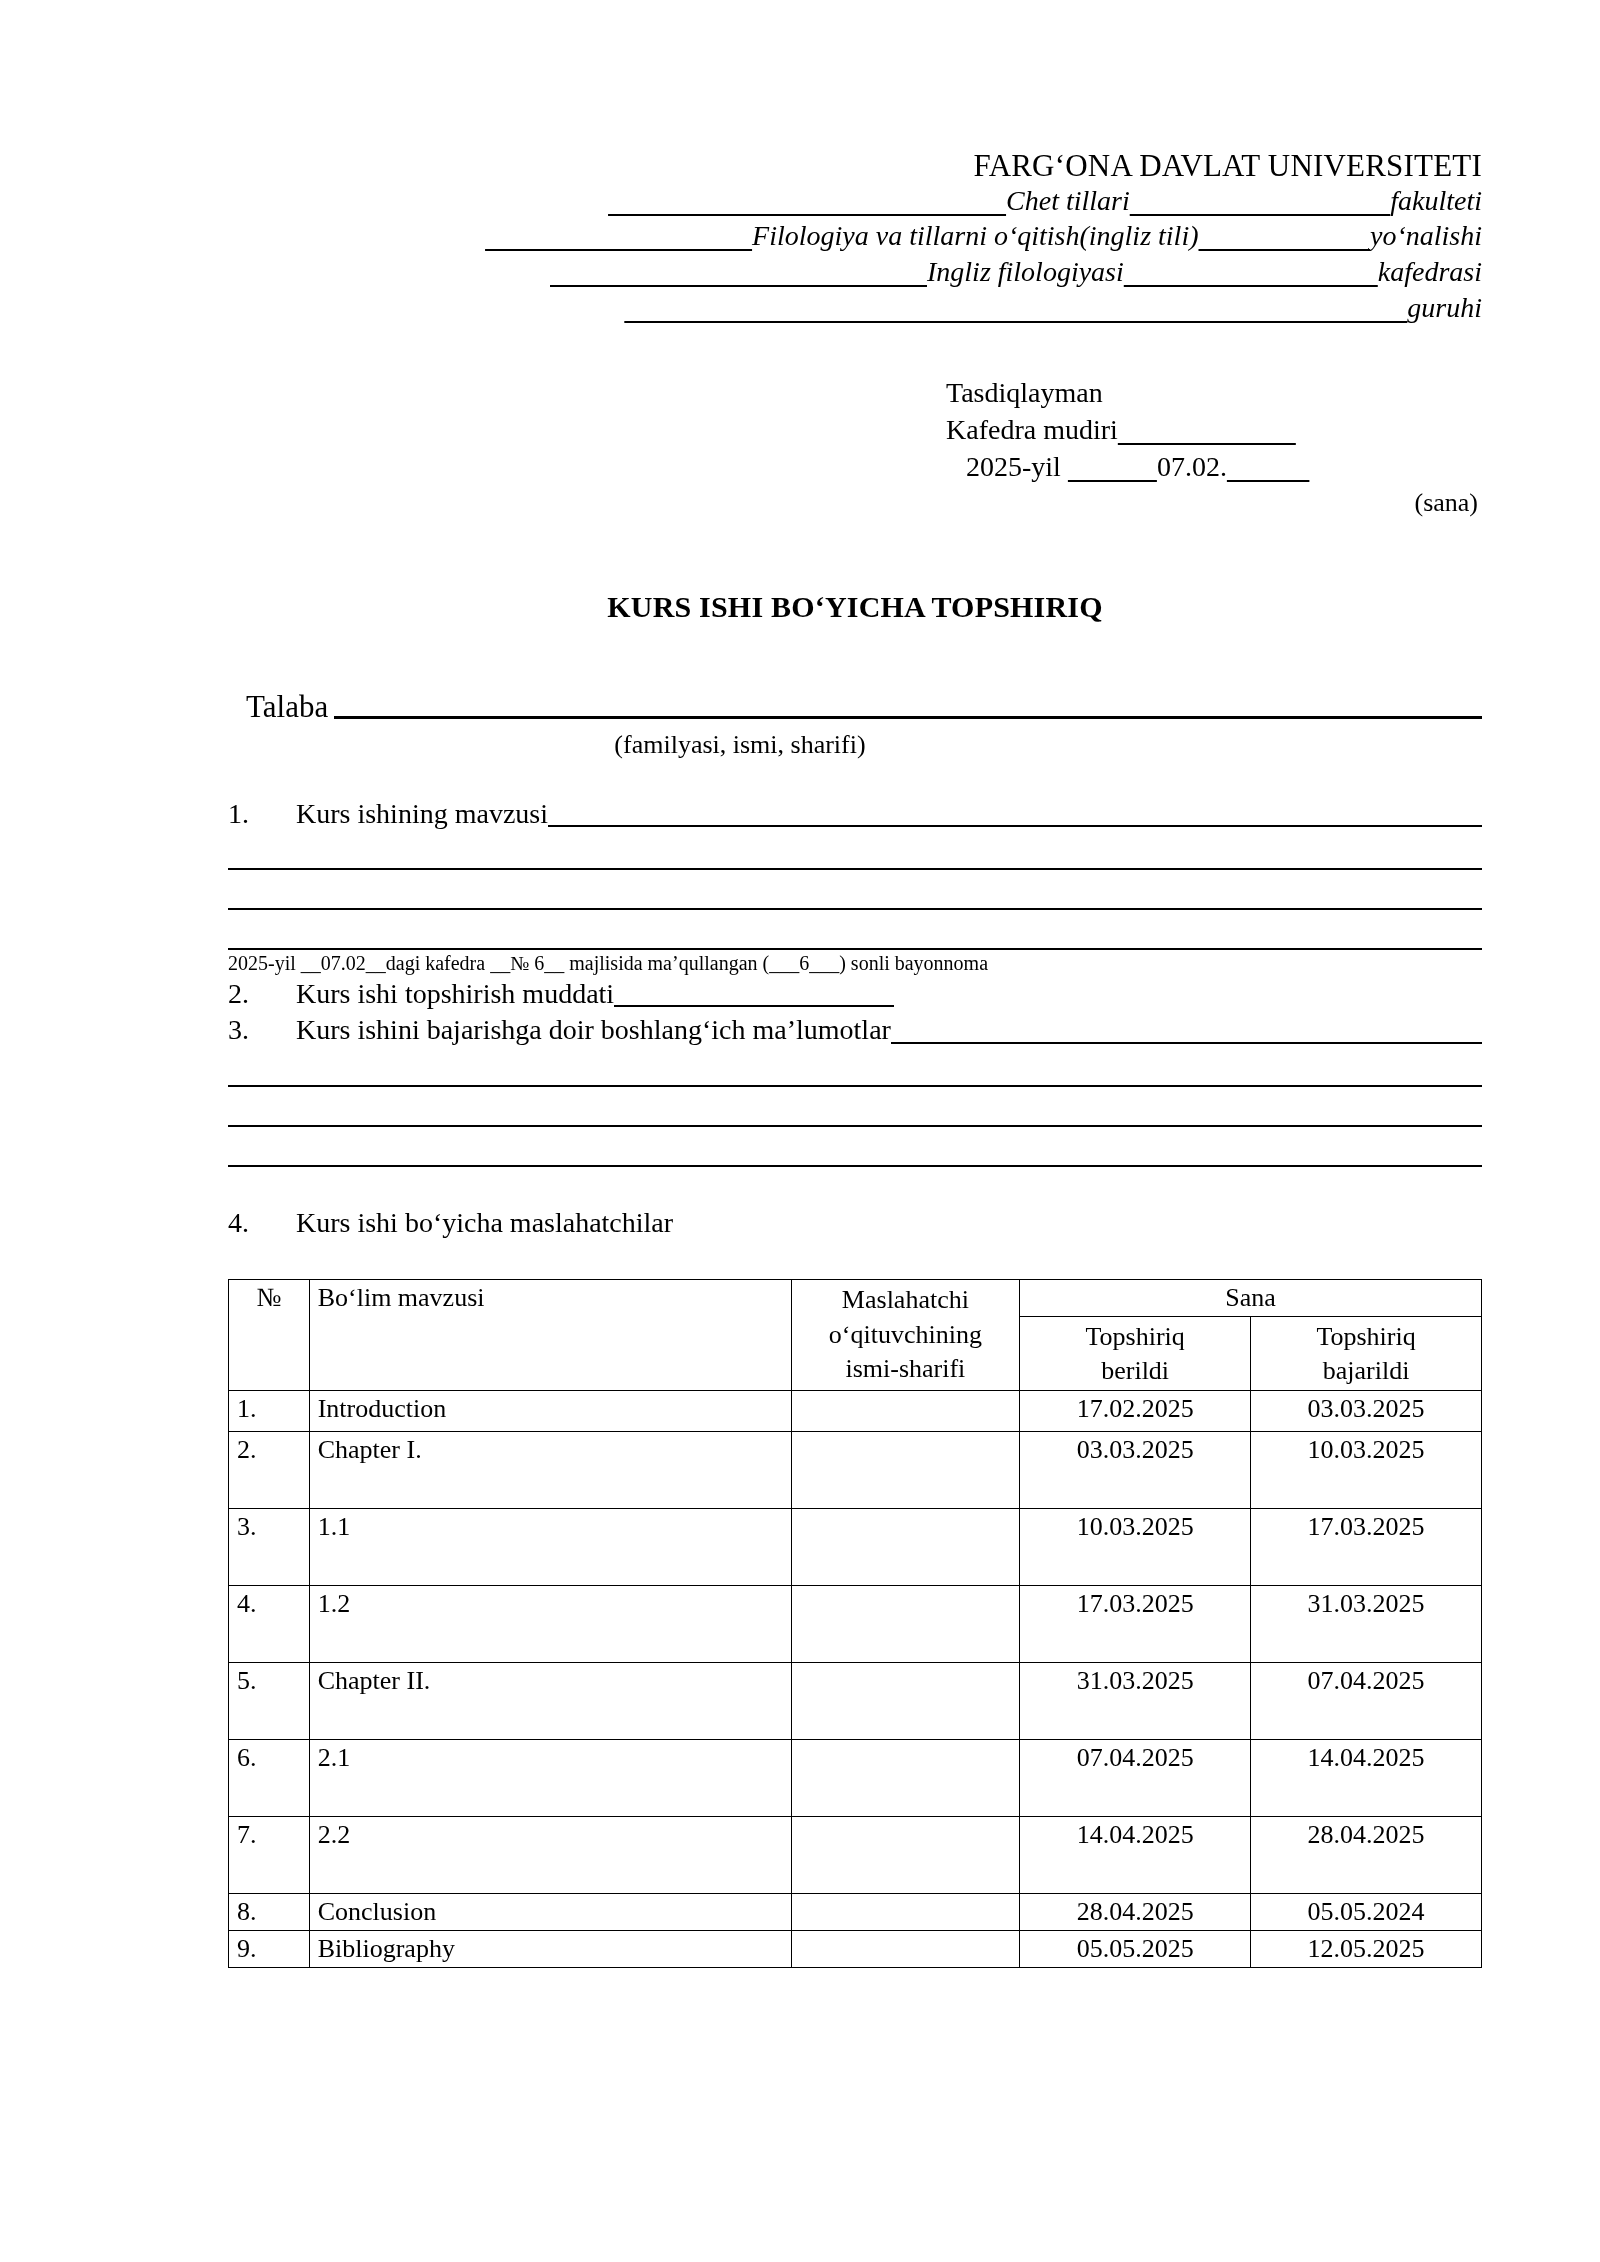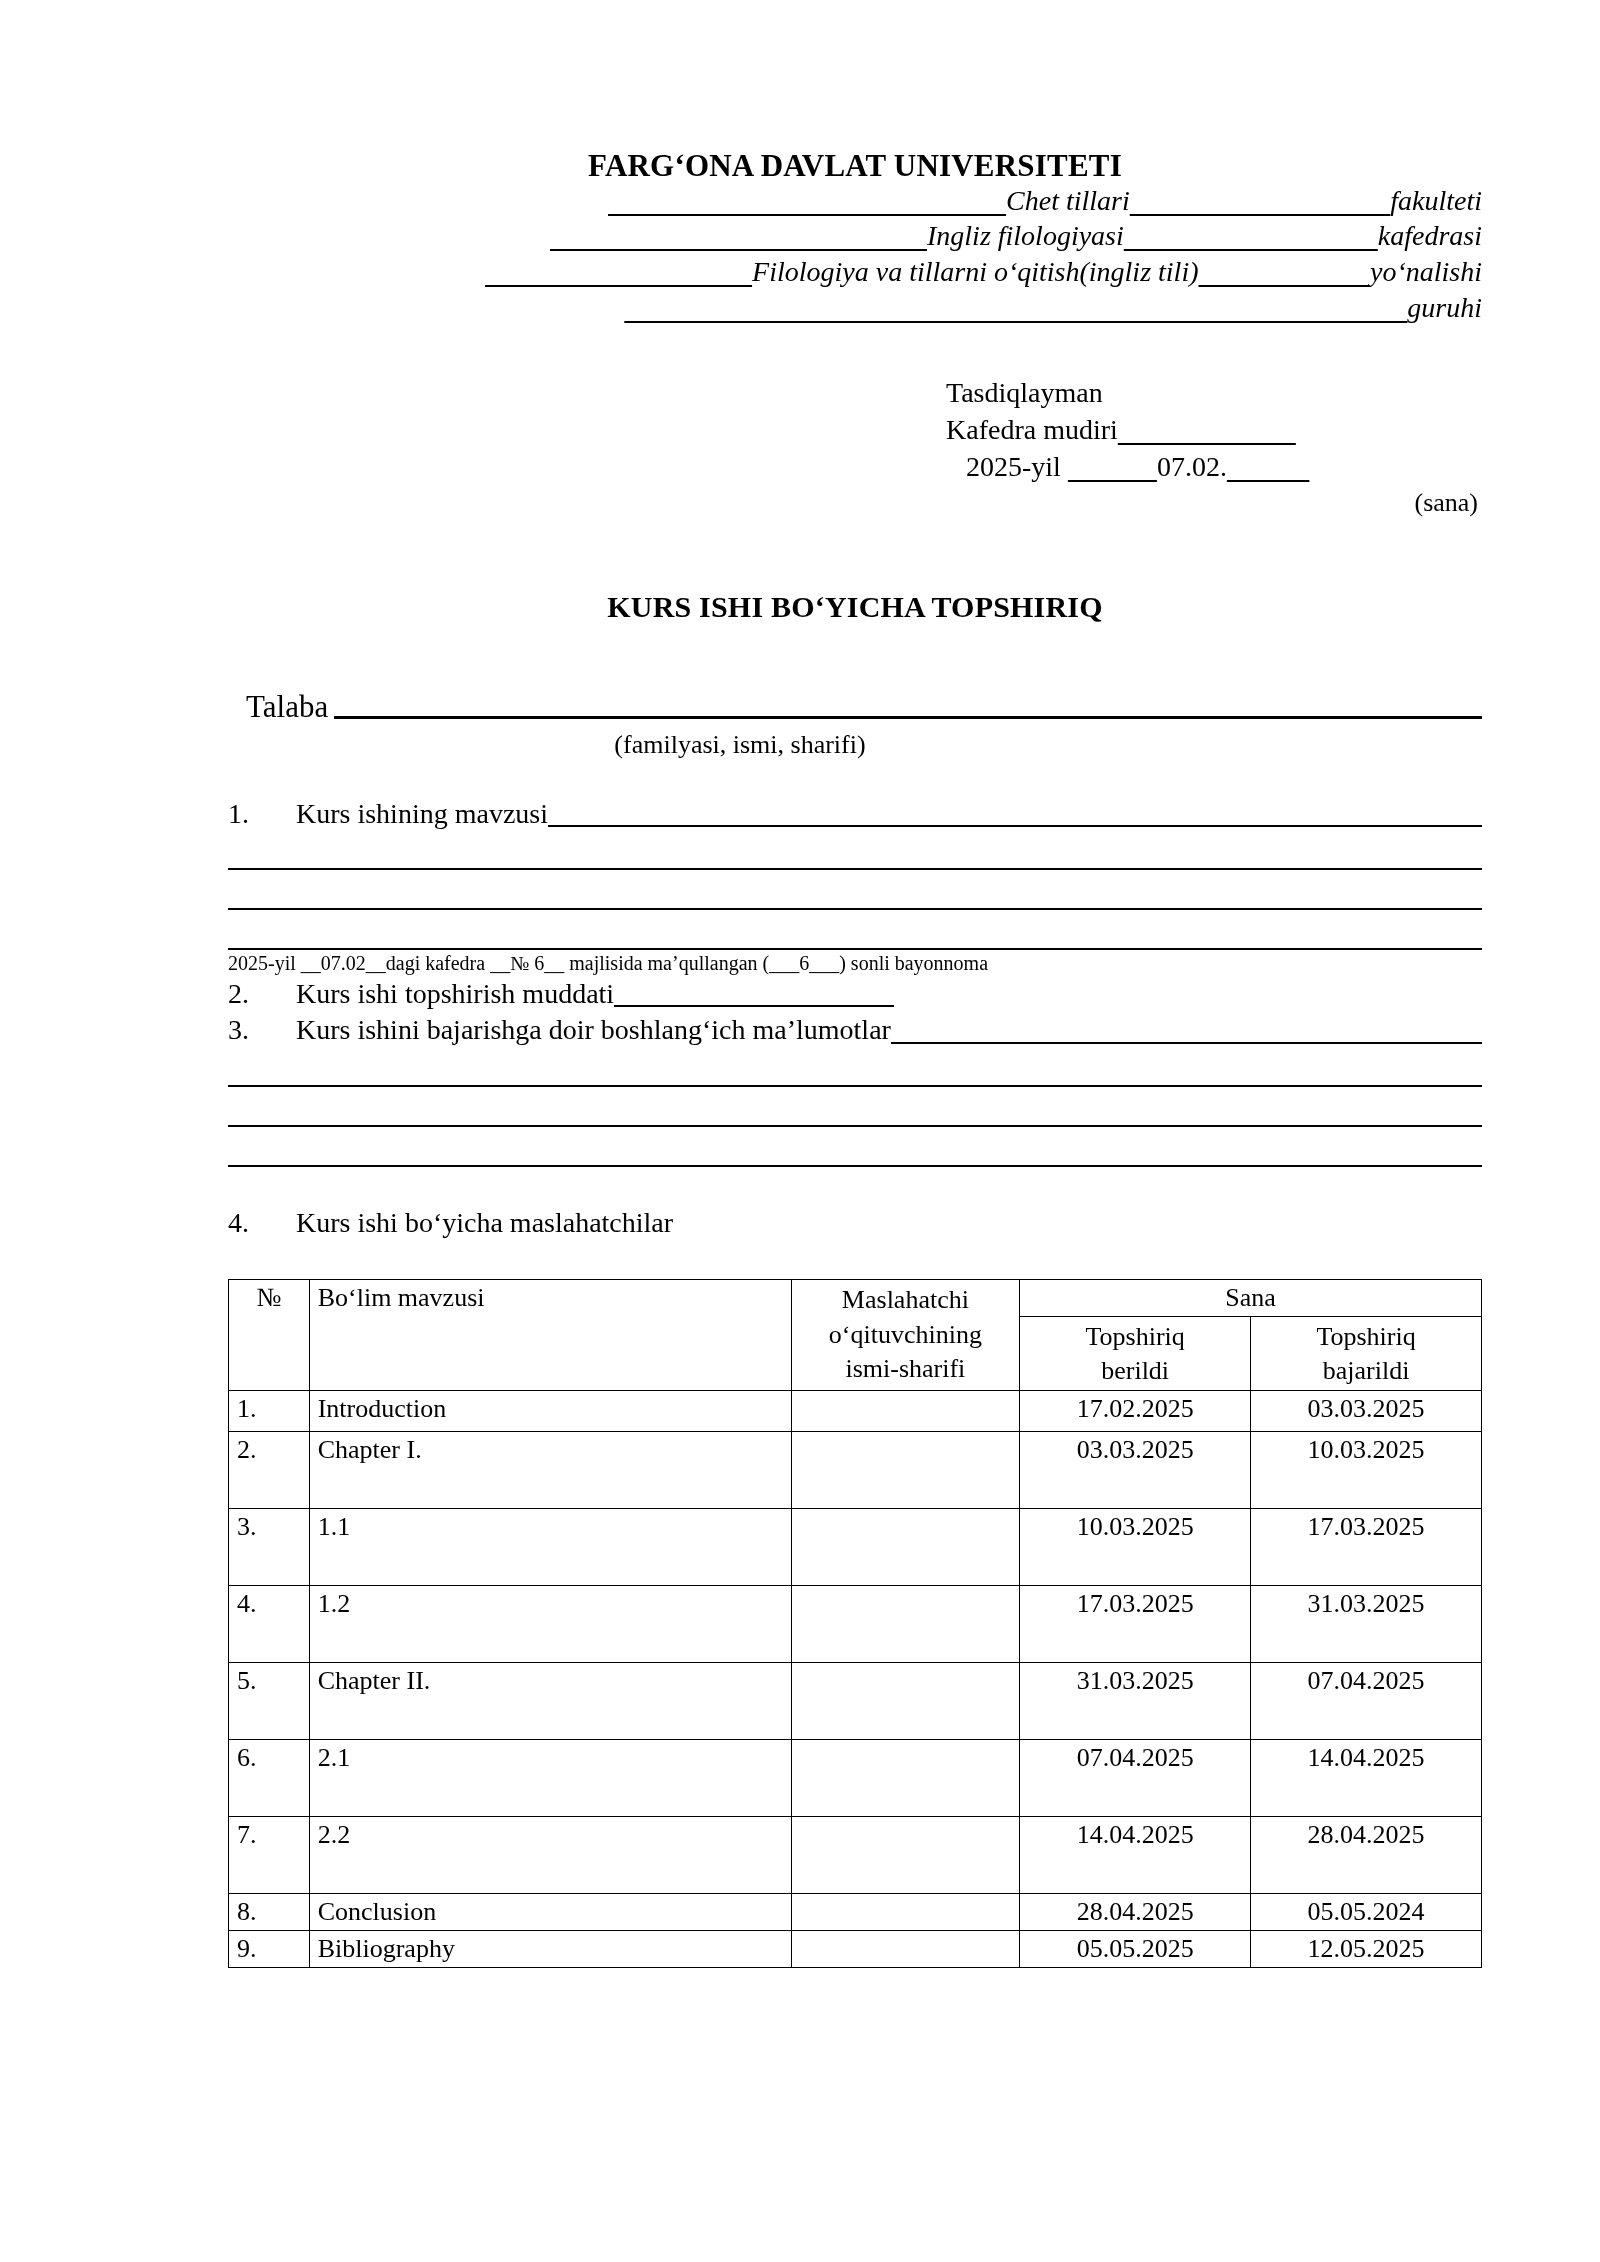--- a/index.html
+++ b/index.html
@@ -25,22 +25,22 @@
   }
   .content {
     position: absolute;
     left: 228px;
     top: 0;
     width: 1254px;
   }
 
   
   .univ-title {
-    text-align: center;
-    font-weight: bold;
+    text-align: right;
+    font-weight: normal;
     font-size: 31px;
     letter-spacing: 0.2px;
     margin-top: 150px;
     line-height: 1.05;
   }
 
   
   .hdr-line {
     display: block;
     font-size: 28px;
@@ -201,24 +201,24 @@
 <div class="page">
   <div class="content">
 
     <div class="univ-title">FARG‘ONA DAVLAT UNIVERSITETI</div>
 
     <div>
       <div class="hdr-line">
         <span class="fill">&nbsp;              &nbsp;</span><span class="val">Chet tillari</span><span class="tail">         &nbsp;&nbsp;</span><span class="label">fakulteti</span>
       </div>
       <div class="hdr-line">
+        <span class="fill">&nbsp;         &nbsp;&nbsp;</span><span class="val">Filologiya va tillarni o‘qitish(ingliz tili)</span><span class="tail">      &nbsp;</span><span class="label">yo‘nalishi</span>
+      </div>
+      <div class="hdr-line">
         <span class="fill">&nbsp;             &nbsp;&nbsp;</span><span class="val">Ingliz filologiyasi</span><span class="tail">         &nbsp;</span><span class="label">kafedrasi</span>
-      </div>
-      <div class="hdr-line">
-        <span class="fill">&nbsp;         &nbsp;&nbsp;</span><span class="val">Filologiya va tillarni o‘qitish(ingliz tili)</span><span class="tail">      &nbsp;</span><span class="label">yo‘nalishi</span>
       </div>
       <div class="hdr-line">
         <span class="fill">&nbsp;                            &nbsp;</span><span class="label">guruhi</span>
       </div>
     </div>
 
     <div class="approve">
       <span class="l1">Tasdiqlayman</span>
       <span class="l2"><span>Kafedra mudiri</span><span class="u-short">      &nbsp;&nbsp;</span></span>
       <span class="l3"><span>2025-yil</span>&nbsp;<span class="u-short">   &nbsp;</span><span>07.02.</span><span class="u-short">   </span></span>

